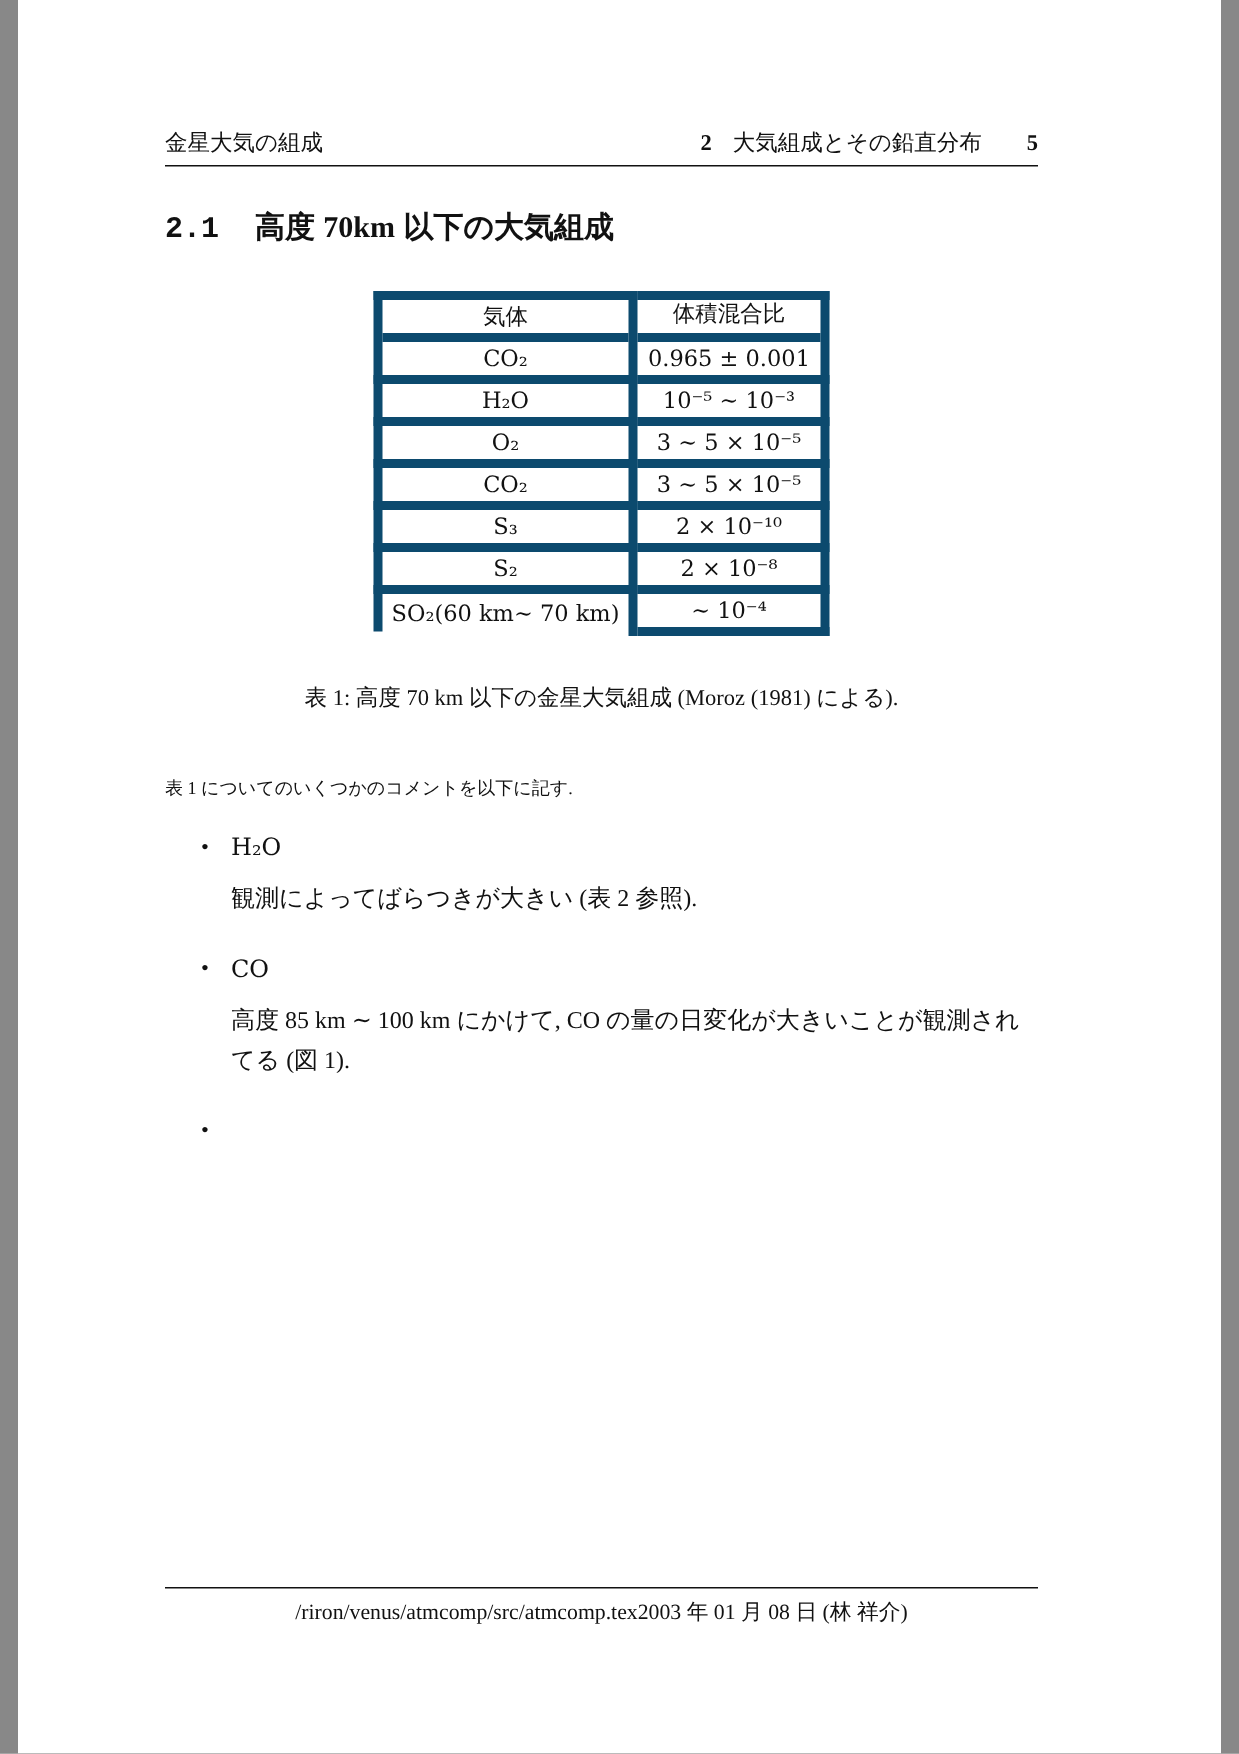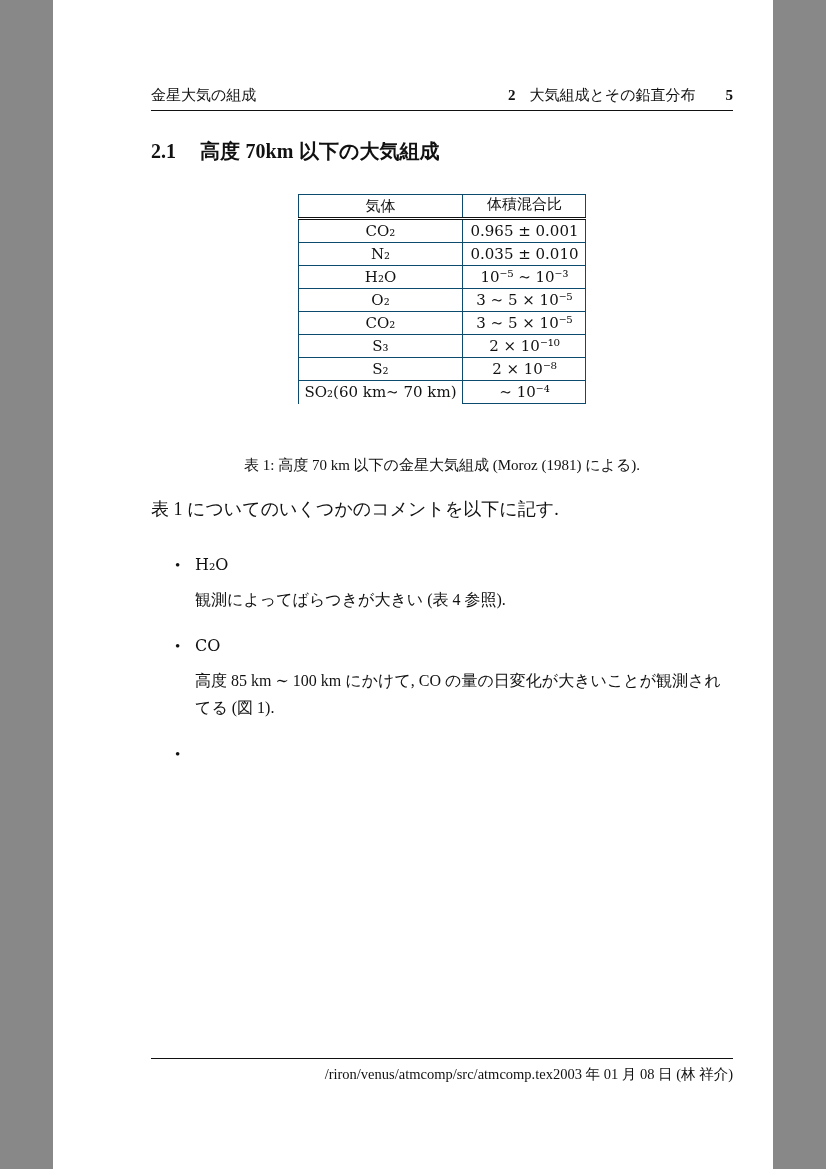--- a/index.html
+++ b/index.html
@@ -1,18 +1,18 @@
 <!DOCTYPE html>
 <html><head>
 <meta charset="utf-8">
 <style>
   html,body{margin:0;padding:0;background:#888;}
   .page{
     position:relative;
-    width:720px;height:1169px;
+    width:802px;height:1169px;
     margin:0 auto;
     background:#ffffff;
     color:#111;
     font-family:"Liberation Serif","DejaVu Serif",serif;
     overflow:hidden;
   }
   
   .running-header{
     position:absolute;left:98px;top:86px;width:582px;
     border-bottom:1.5px solid #111;
@@ -24,72 +24,72 @@
   .rh-right{display:flex;align-items:baseline;gap:0;}
   .rh-secnum{font-weight:bold;font-family:"Liberation Serif","DejaVu Serif",serif;margin-right:14px;}
   .rh-sectitle{font-family:"Liberation Sans","DejaVu Sans",sans-serif;}
   .rh-pagenum{font-weight:bold;margin-left:30px;}
   
   .section-heading{
     position:absolute;left:98px;top:138px;width:582px;
     font-size:20px;font-weight:bold;
     display:flex;align-items:baseline;
   }
-  .sec-num{font-family:Liberation Serif, serif;margin-right:24px;}
+  .sec-num{font-family:Liberation Mono, monospace;margin-right:24px;}
   .sec-title{font-family:"Liberation Sans","DejaVu Sans",sans-serif;}
   .sec-title .latin{font-family:"Liberation Serif","DejaVu Serif",serif;}
   
   .table-wrap{position:absolute;left:98px;top:194px;width:582px;}
   table.gas-table{
     border-collapse:collapse;
     margin:0 auto;
     font-size:15px;
     font-family:"DejaVu Serif","Liberation Serif",serif;
   }
   .gas-table th,.gas-table td{
-    border:1px solid #0c4a6e;
+    border:6px solid #0c4a6e;
     height:22px;line-height:22px;
     padding:0 6px;
     text-align:center;
     font-weight:normal;
     white-space:nowrap;
   }
   .gas-table th{border-bottom:3px double #111;}
   .gas-table .col-gas{width:150px;}
   .gas-table .col-val{width:110px;font-family:Liberation Mono, monospace;}
   .gas-table td.no-bottom{border-bottom:none;}
   .gas-table td.no-top{border-top:none;}
   
   .table-caption{
     position:absolute;left:98px;top:456px;width:582px;
     text-align:center;font-size:15px;
   }
   
   .lead-paragraph{
-    position:absolute;left:98px;top:496px;width:582px;
-    font-size:18px;line-height:27px;
+    position:absolute;left:98px;top:512px;width:582px;
+    font-size:12px;line-height:27px;
   }
   
   .comment-list{
     position:absolute;left:98px;top:553px;width:582px;
     font-size:16px;
   }
   .comment-item{position:relative;padding-left:44px;margin-bottom:21px;}
   .bullet{
     position:absolute;left:24px;top:0;
     font-size:15px;line-height:24px;
   }
   .comment-term{line-height:24px;margin-bottom:9px;font-family:"DejaVu Serif","Liberation Serif",serif;}
   .comment-desc{line-height:27px;}
   
   .page-footer{
     position:absolute;left:98px;top:1058px;width:582px;
     border-top:1.5px solid #111;
     padding-top:6px;
-    display:flex;justify-content:flex-end;align-items:baseline;
+    display:flex;justify-content:center;align-items:baseline;
     font-size:14.5px;
   }
 </style>
 </head>
 <body>
 
 <div class="page">
 
   <div class="running-header">
     <span class="rh-left">金星大気の組成</span>
@@ -110,24 +110,20 @@
       <thead>
         <tr>
           <th class="col-gas">気体</th>
           <th class="col-val">体積混合比</th>
         </tr>
       </thead>
       <tbody>
         <tr>
           <td>CO₂</td>
           <td>0.965 ± 0.001</td>
-        </tr>
-        <tr>
-          <td>N₂</td>
-          <td>0.035 ± 0.010</td>
         </tr>
         <tr>
           <td>H₂O</td>
           <td>10⁻⁵ ∼ 10⁻³</td>
         </tr>
         <tr>
           <td>O₂</td>
           <td>3 ∼ 5 × 10⁻⁵</td>
         </tr>
         <tr>
@@ -152,21 +148,21 @@
 
   <div class="table-caption">表 1: 高度 70 km 以下の金星大気組成 (Moroz (1981) による).</div>
 
   <div class="lead-paragraph">表 1 についてのいくつかのコメントを以下に記す.</div>
 
   <div class="comment-list">
 
     <div class="comment-item">
       <span class="bullet">•</span>
       <div class="comment-term">H₂O</div>
-      <div class="comment-desc">観測によってばらつきが大きい (表 4 参照).</div>
+      <div class="comment-desc">観測によってばらつきが大きい (表 2 参照).</div>
     </div>
 
     <div class="comment-item">
       <span class="bullet">•</span>
       <div class="comment-term">CO</div>
       <div class="comment-desc">高度 85 km ∼ 100 km にかけて, CO の量の日変化が大きいことが観測されてる (図 1).</div>
     </div>
 
     <div class="comment-item">
       <span class="bullet">•</span>

